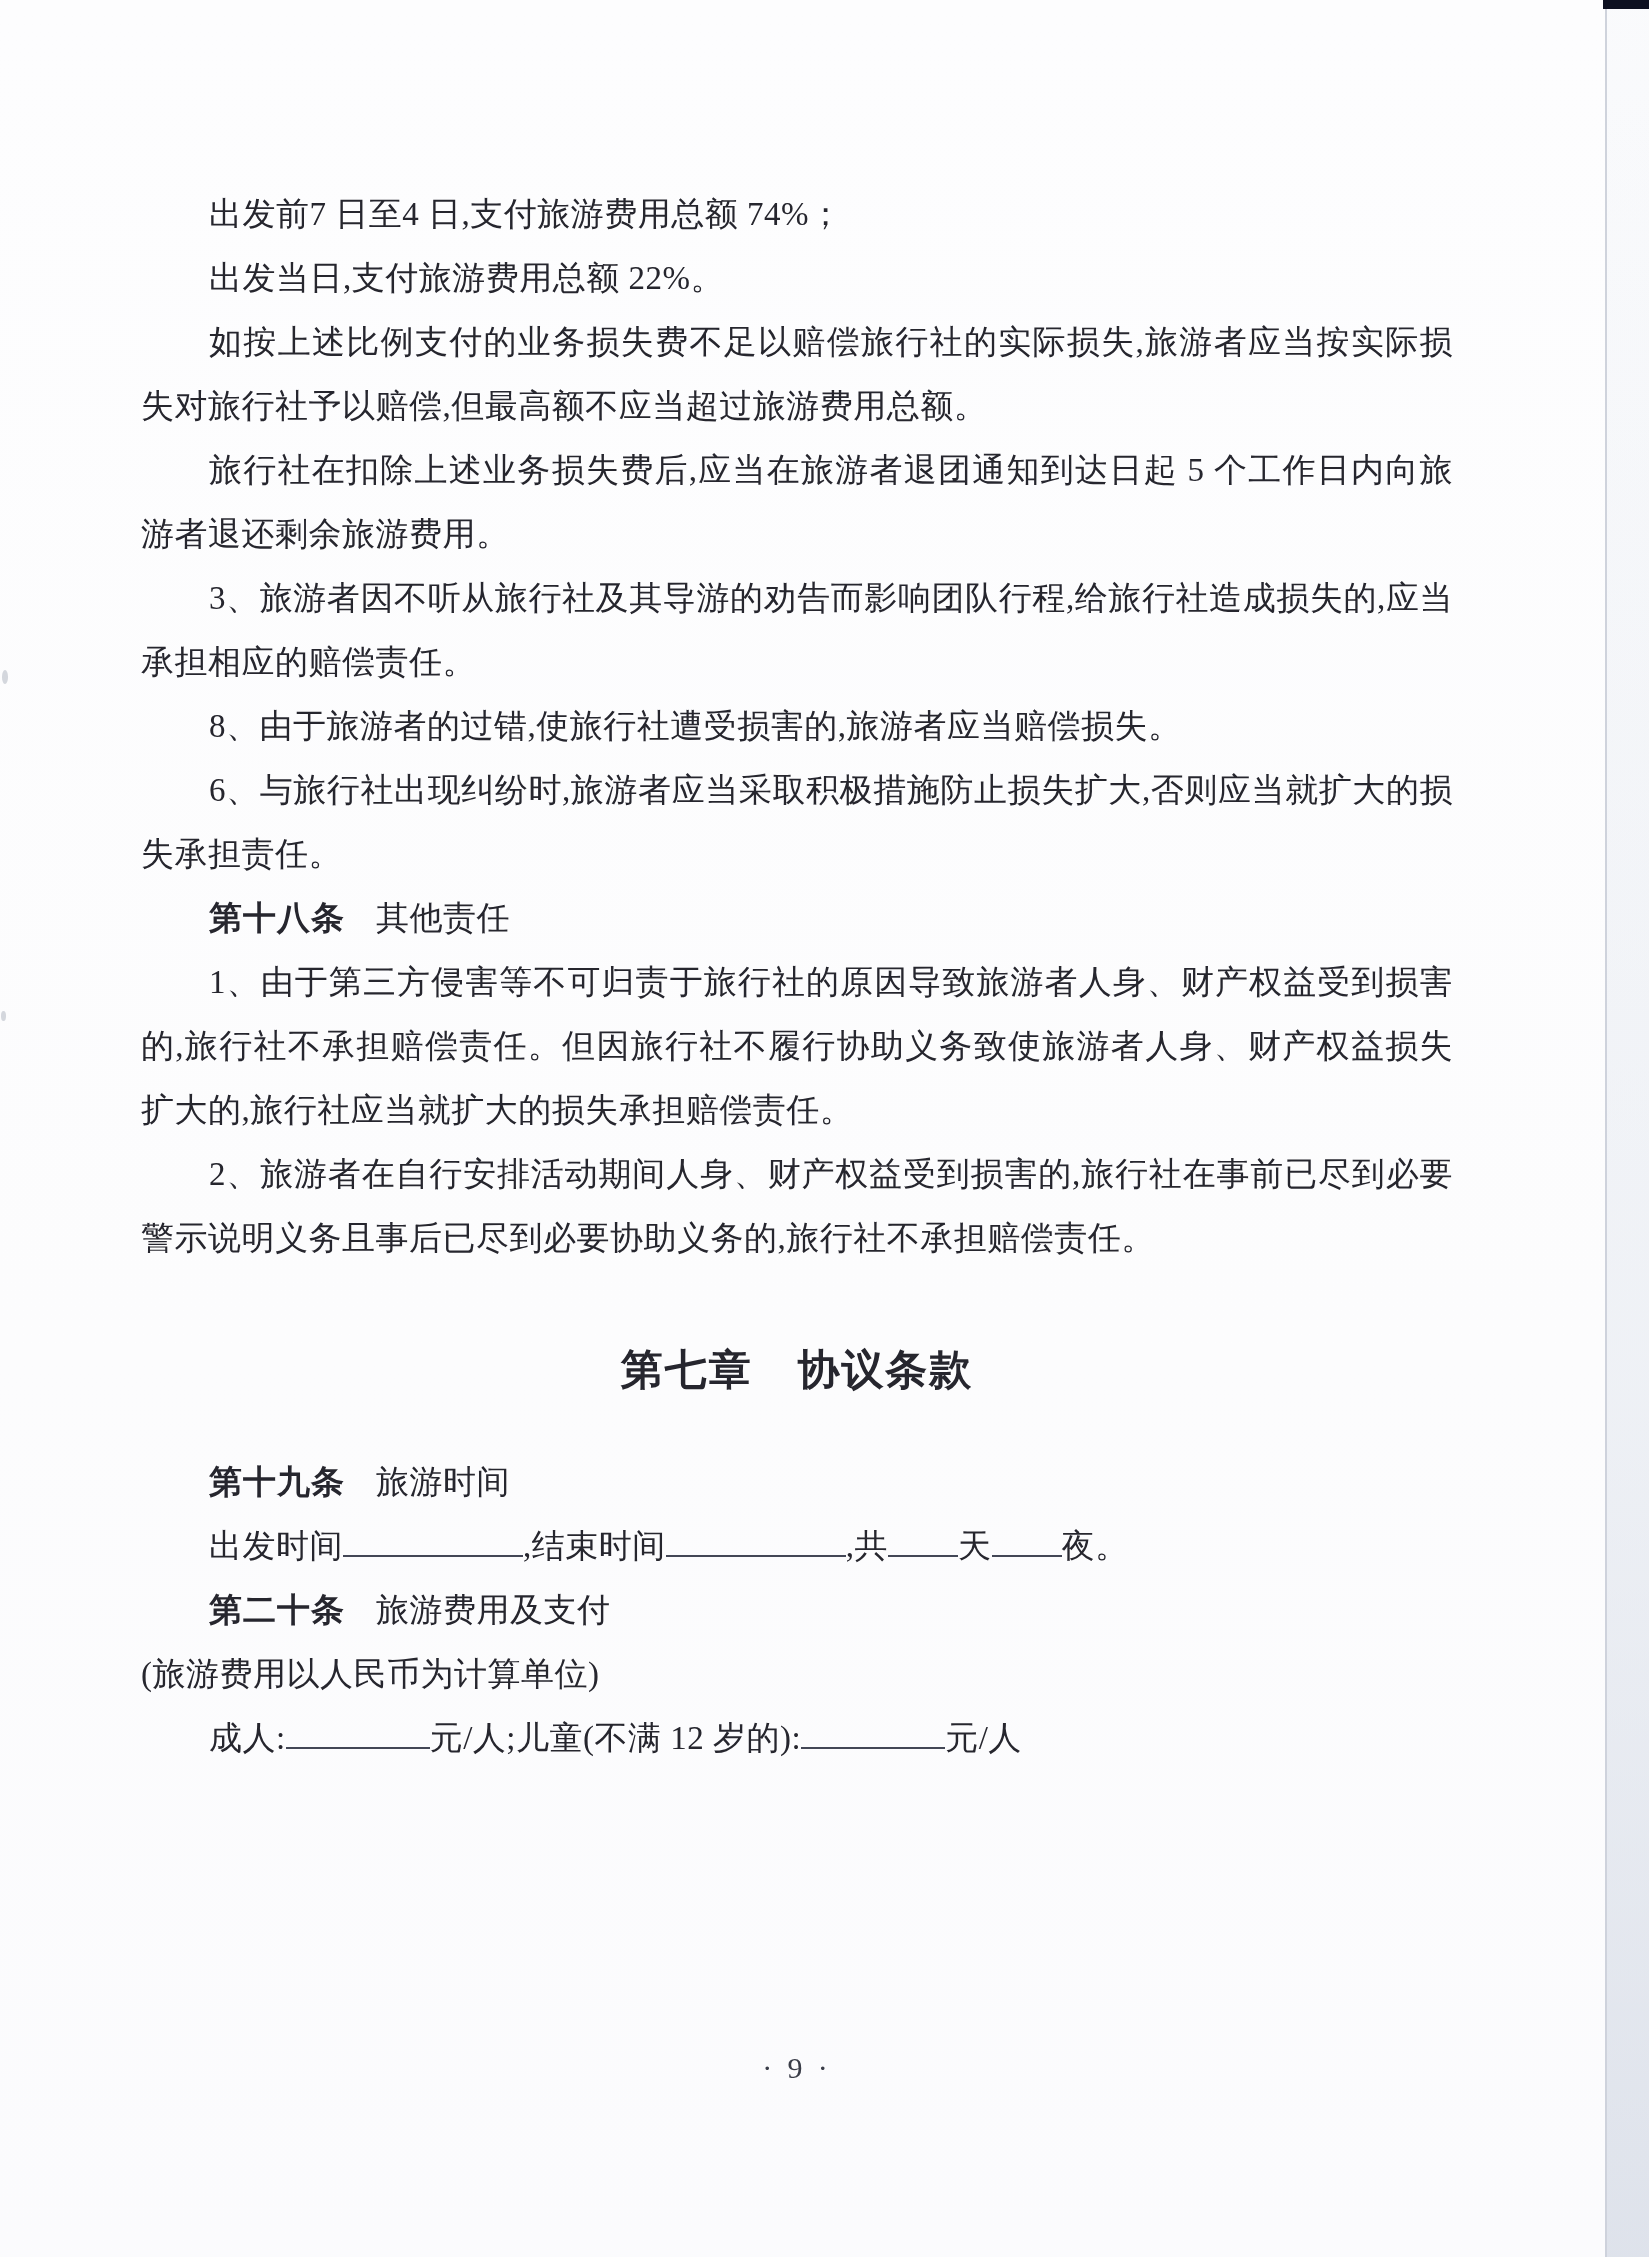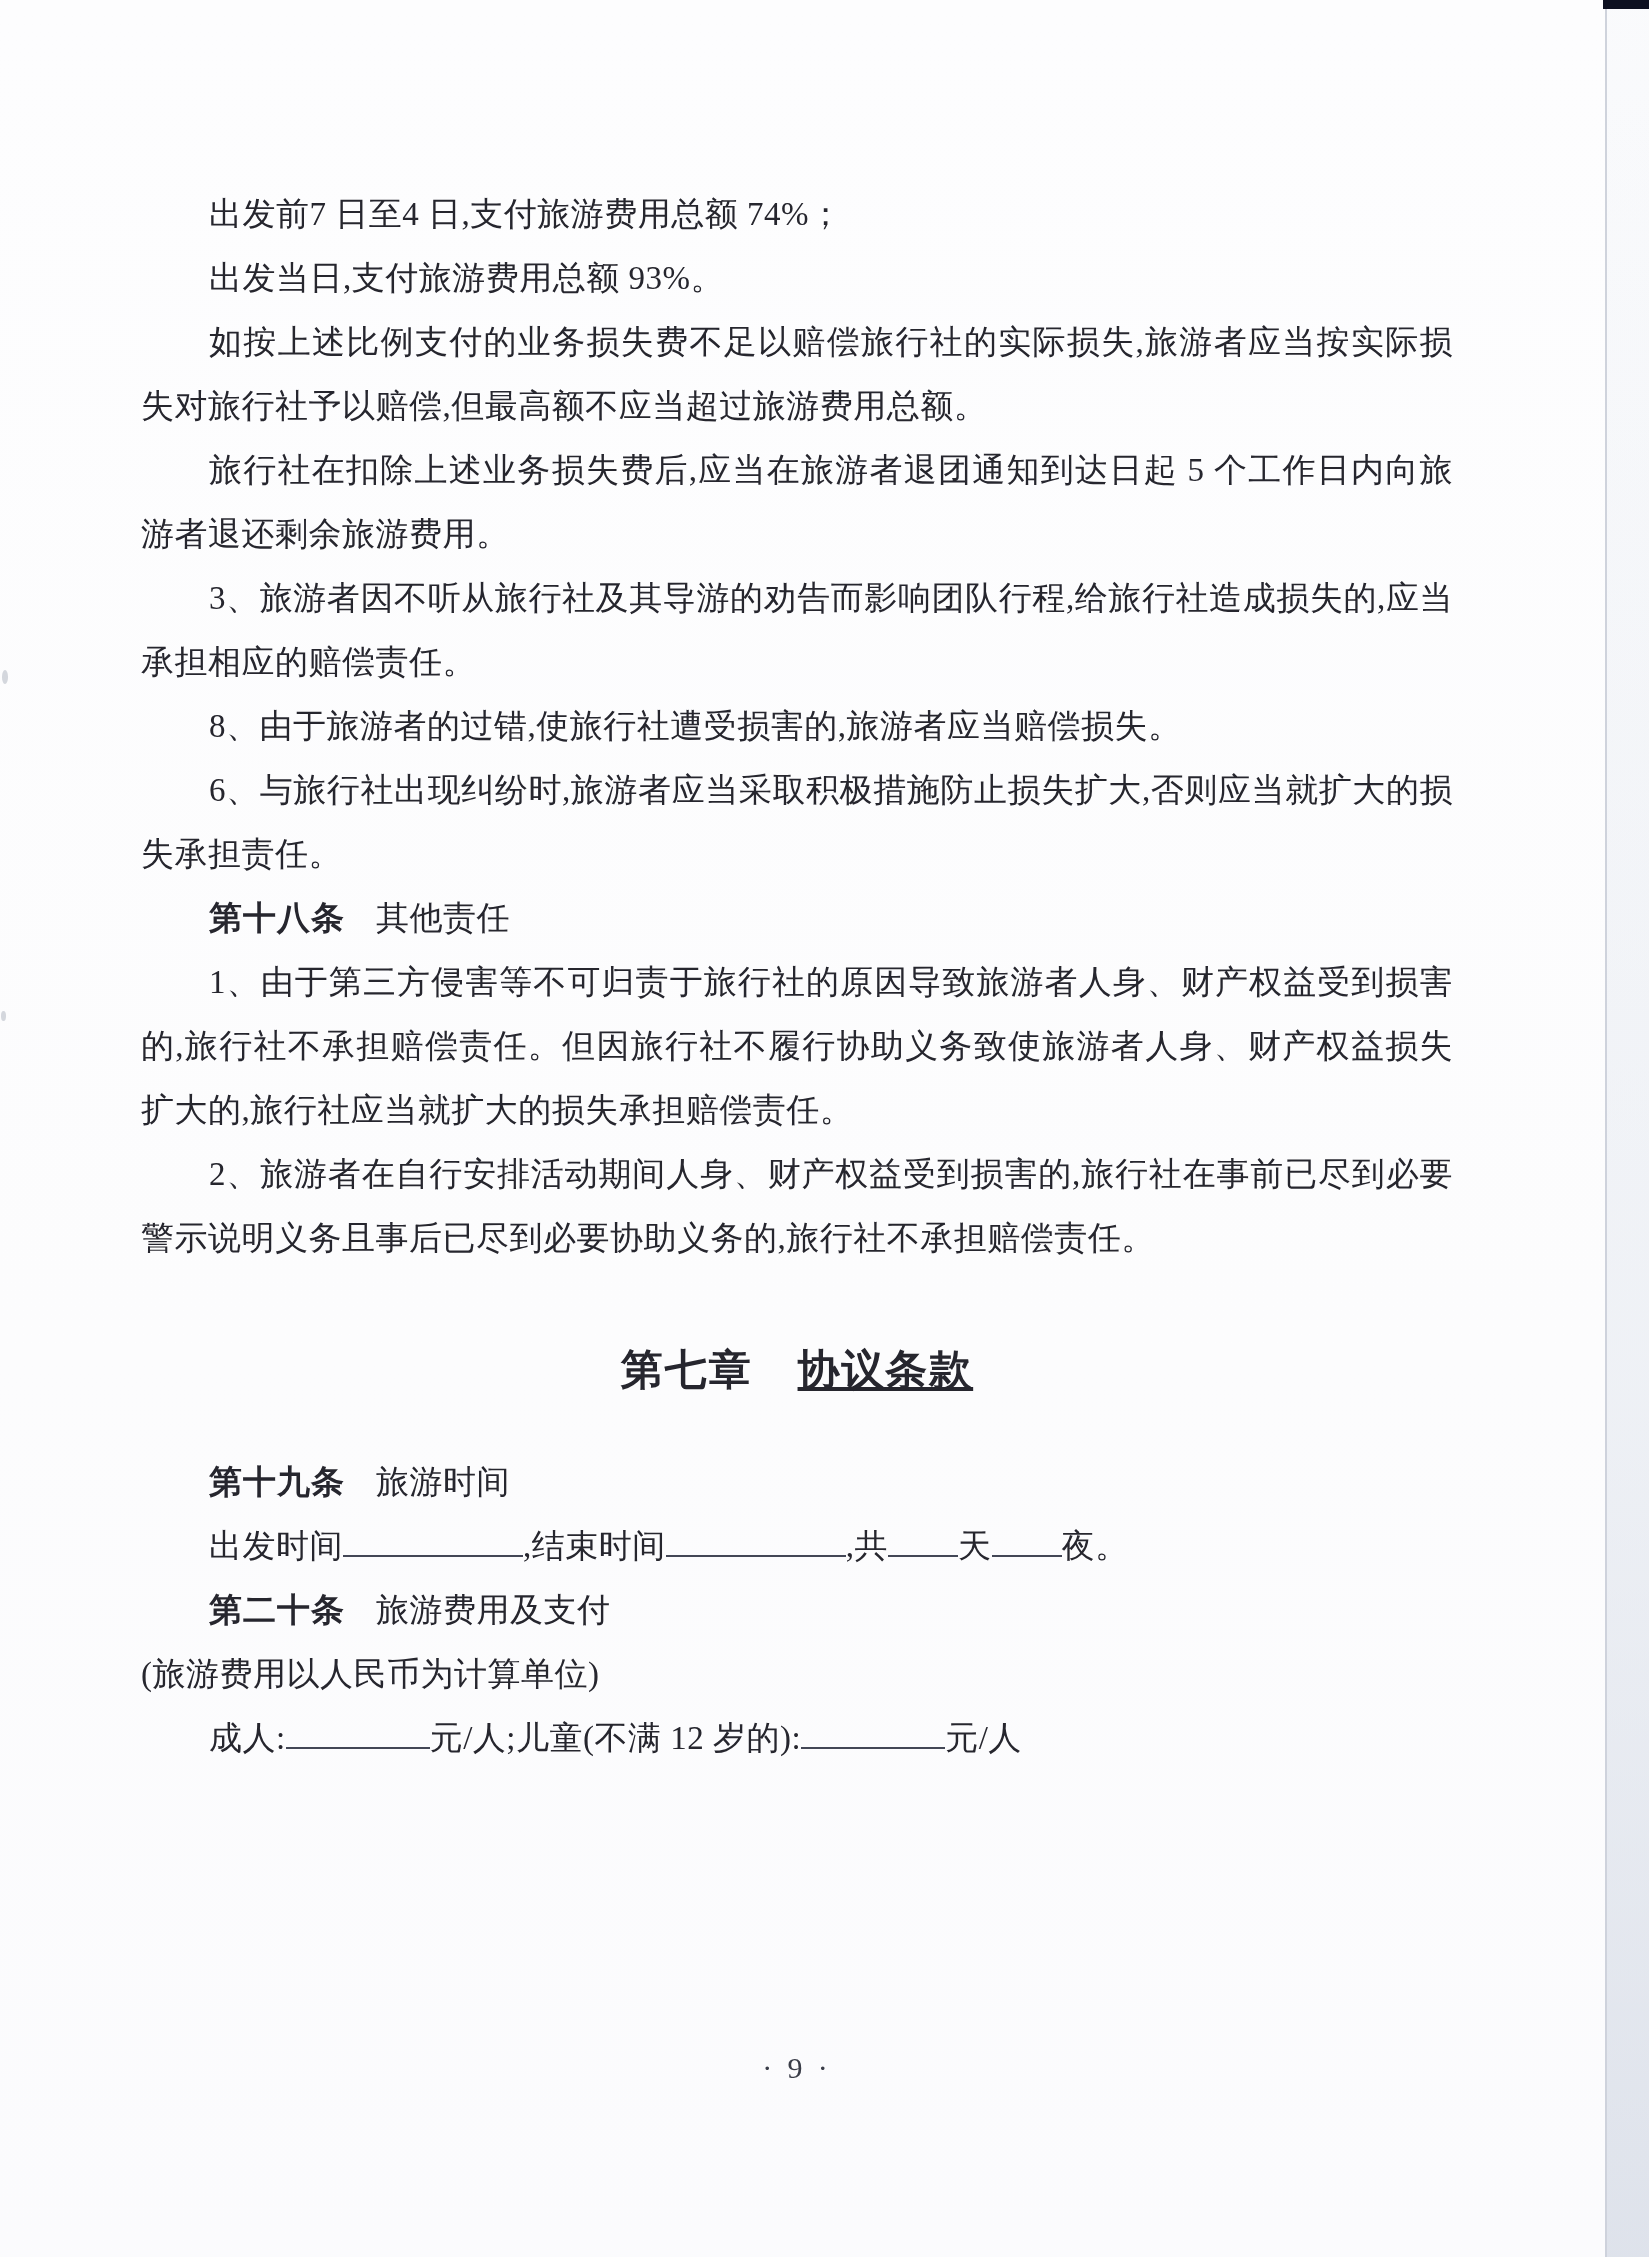--- a/index.html
+++ b/index.html
@@ -35,21 +35,21 @@
   .chapter{
     margin:58px 0 39px 0;
     font-size:42px;
     line-height:83px;
     text-align:center;
     font-weight:700;
     font-family:"Liberation Sans","DejaVu Sans",sans-serif;
     letter-spacing:1.9px;
     text-indent:0;
   }
-  .chapter-title{margin-left:45px;text-decoration:underline;}
+  .chapter-title{margin-left:45px;}
   .blank{
     display:inline-block;
     border-bottom:2.9px solid #434756;
     height:29px;
     vertical-align:baseline;
   }
   .w-lg{width:180px;}
   .w-sm{width:70px;}
   .w-md{width:144px;}
   .page-num{
@@ -78,21 +78,21 @@
   .speck-1{left:1.9px;top:670px;width:5.8px;height:13.6px;}
   .speck-2{left:1px;top:1011px;width:4.9px;height:9.7px;}
 </style>
 </head>
 <body>
 
 <div class="page">
 
   <div class="content">
     <p class="body">出发前7 日至4 日,支付旅游费用总额 74%；</p>
-    <p class="body">出发当日,支付旅游费用总额 93%。</p>
+    <p class="body">出发当日,支付旅游费用总额 22%。</p>
     <p class="body">如按上述比例支付的业务损失费不足以赔偿旅行社的实际损失,旅游者应当按实际损失对旅行社予以赔偿,但最高额不应当超过旅游费用总额。</p>
     <p class="body">旅行社在扣除上述业务损失费后,应当在旅游者退团通知到达日起 5 个工作日内向旅游者退还剩余旅游费用。</p>
     <p class="body">3、旅游者因不听从旅行社及其导游的劝告而影响团队行程,给旅行社造成损失的,应当承担相应的赔偿责任。</p>
     <p class="body">8、由于旅游者的过错,使旅行社遭受损害的,旅游者应当赔偿损失。</p>
     <p class="body">6、与旅行社出现纠纷时,旅游者应当采取积极措施防止损失扩大,否则应当就扩大的损失承担责任。</p>
 
     <p class="body"><span class="art-num">第十八条</span><span class="art-title">其他责任</span></p>
 
     <p class="body">1、由于第三方侵害等不可归责于旅行社的原因导致旅游者人身、财产权益受到损害的,旅行社不承担赔偿责任。但因旅行社不履行协助义务致使旅游者人身、财产权益损失扩大的,旅行社应当就扩大的损失承担赔偿责任。</p>
     <p class="body">2、旅游者在自行安排活动期间人身、财产权益受到损害的,旅行社在事前已尽到必要警示说明义务且事后已尽到必要协助义务的,旅行社不承担赔偿责任。</p>

